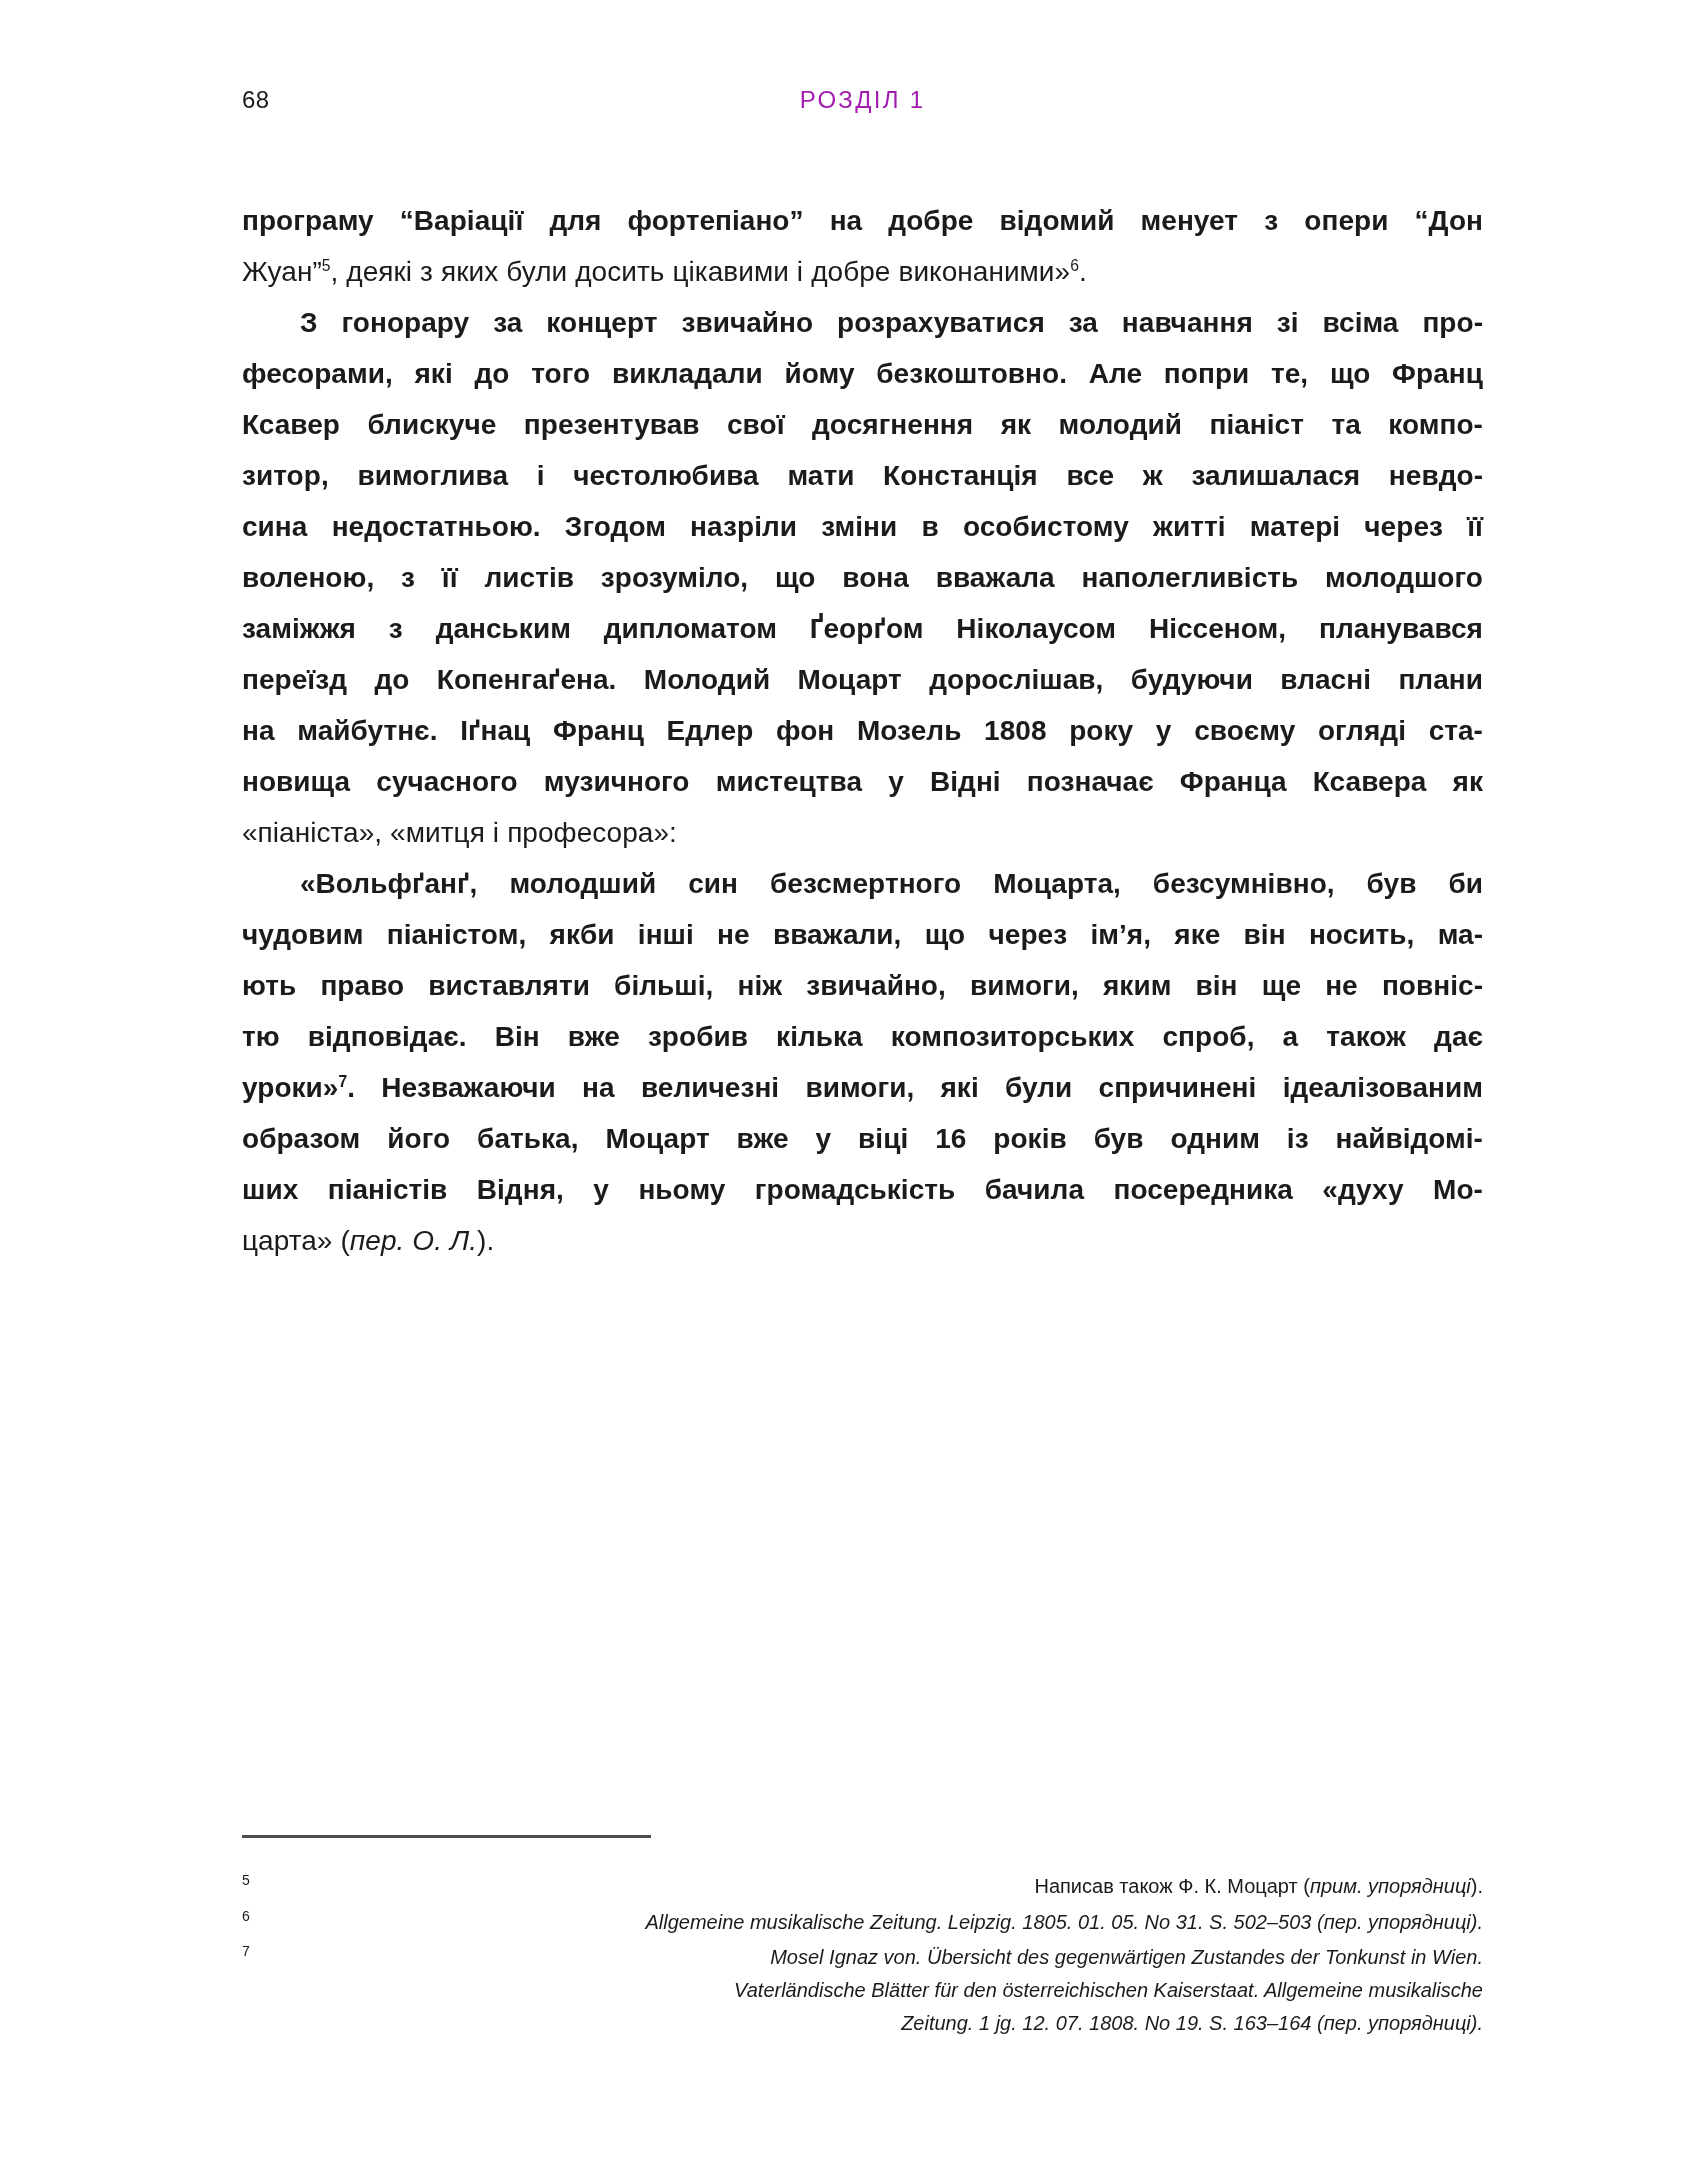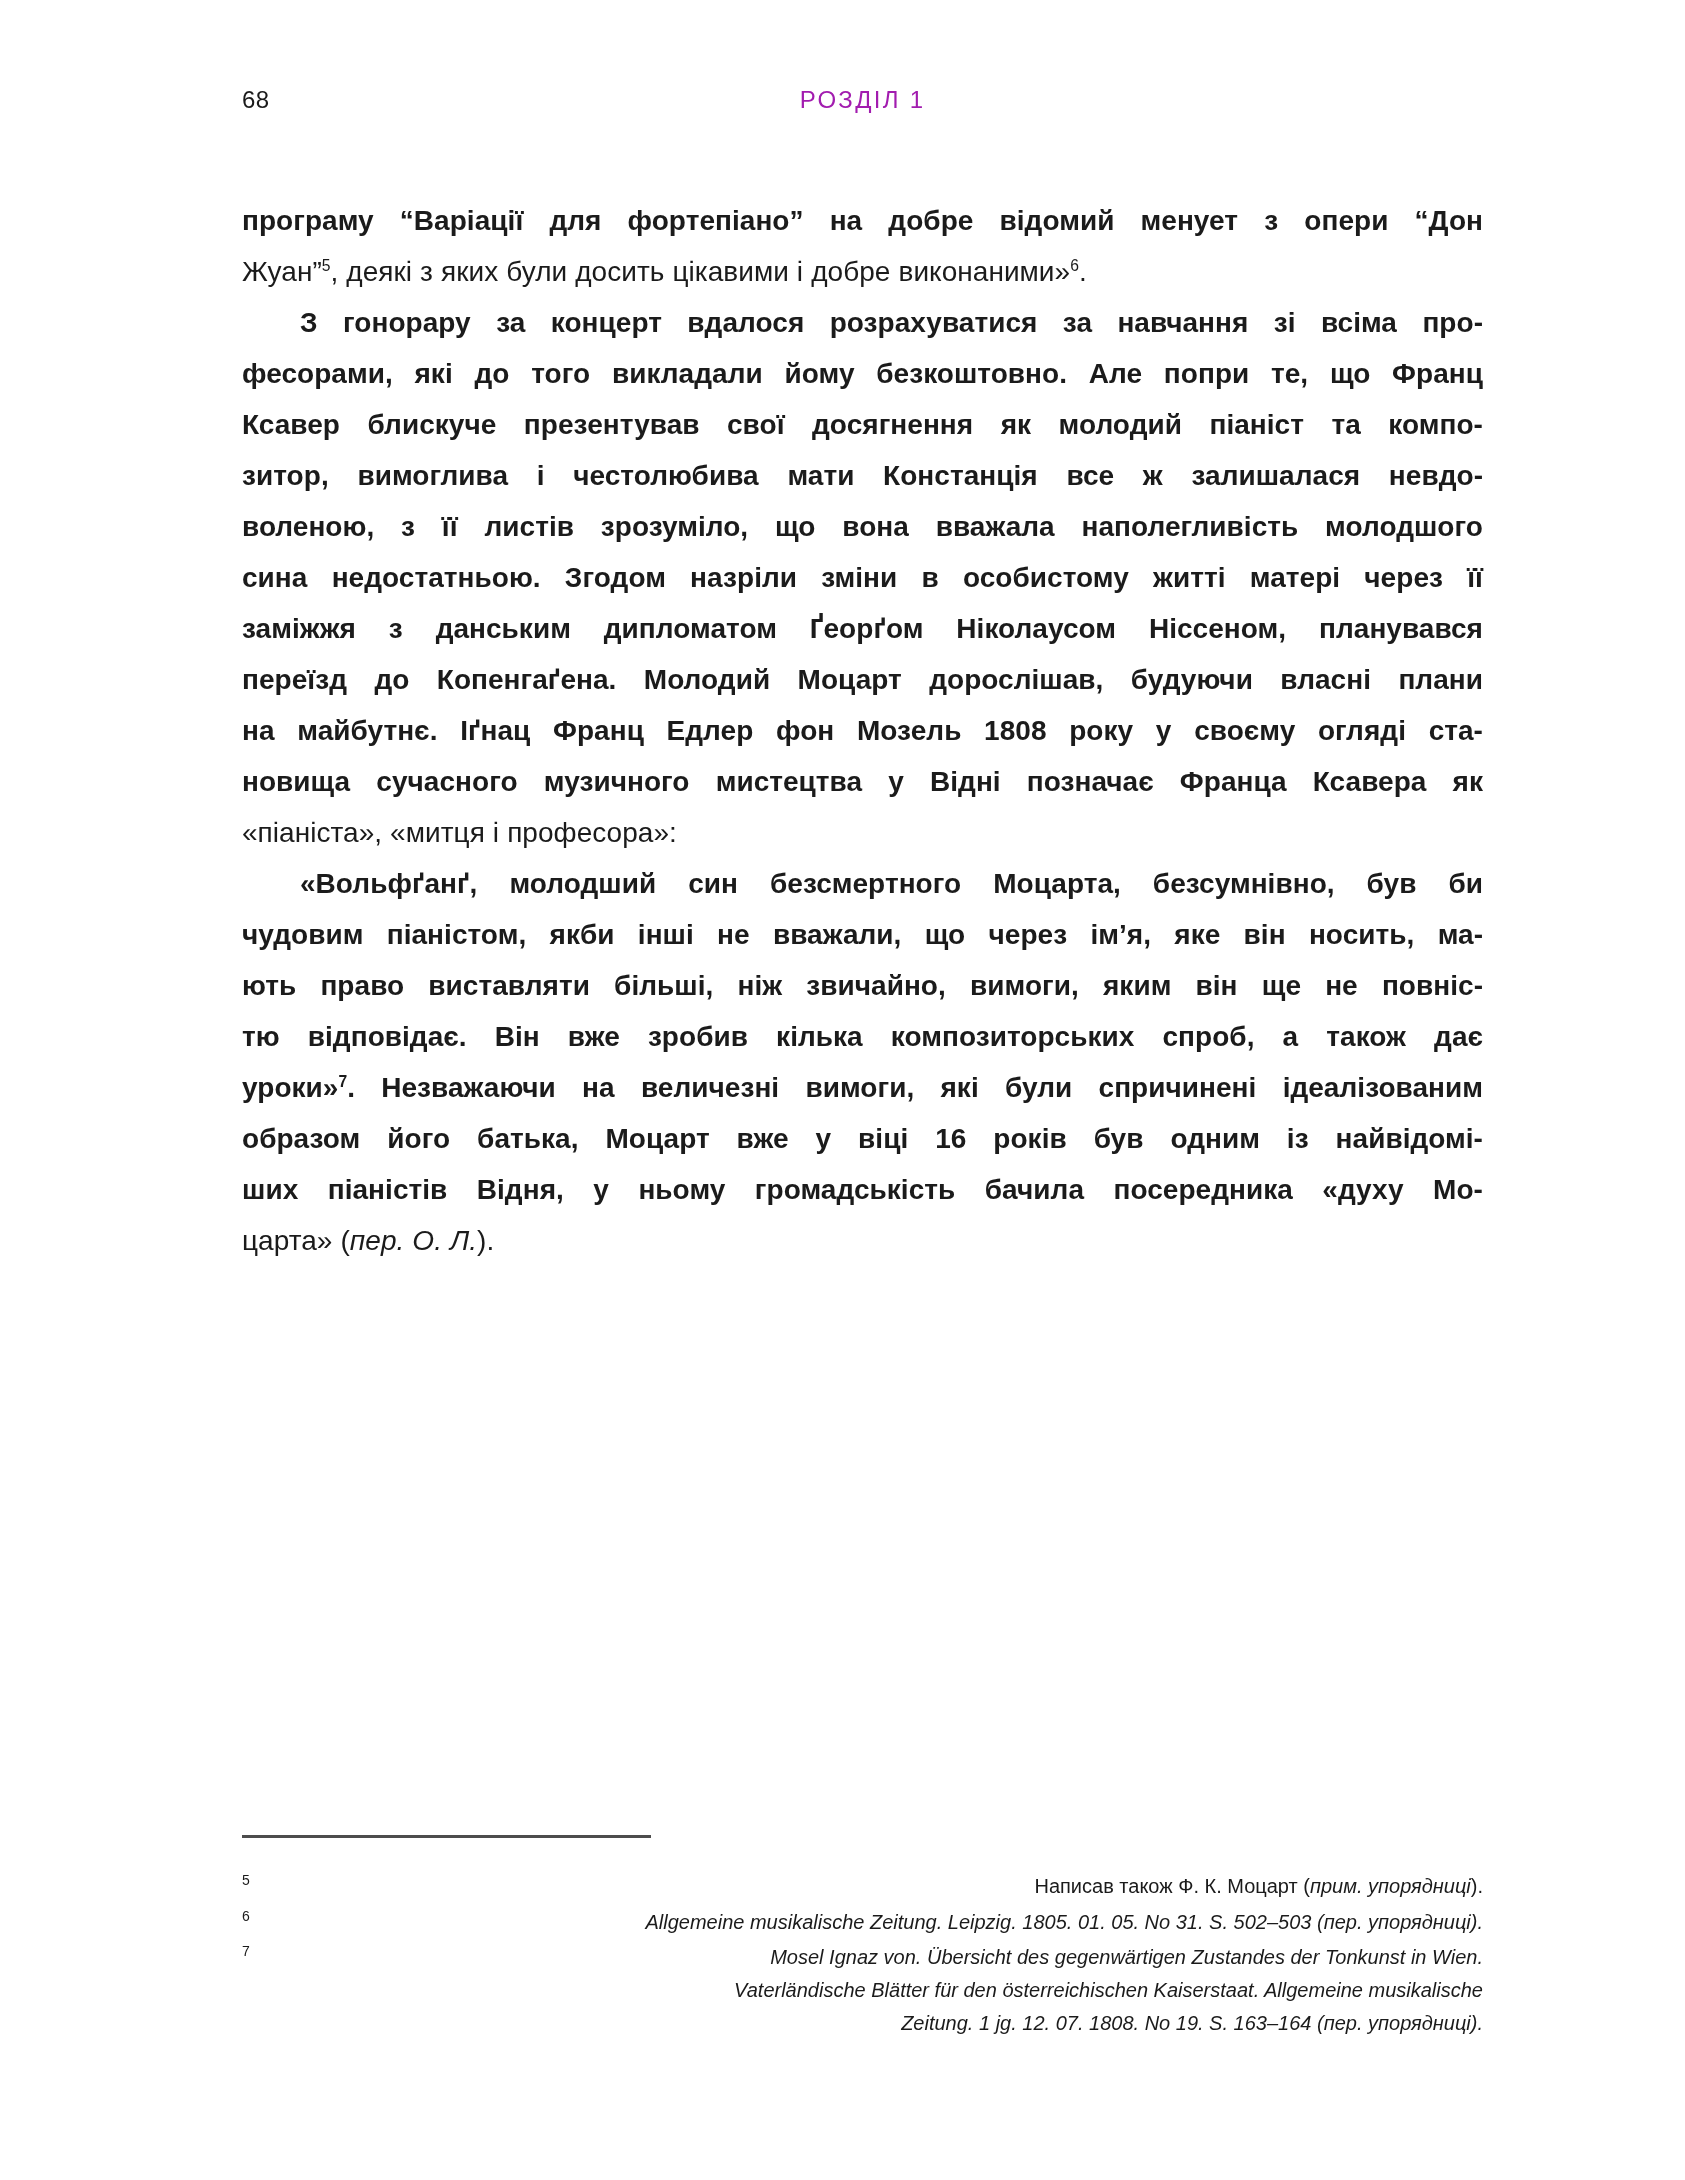--- a/index.html
+++ b/index.html
@@ -136,26 +136,26 @@
   </div>
 
   <div class="textblock">
 
     <p class="para">
       <span class="ln j">програму “Варіації для фортепіано” на добре відомий менует з опери “Дон</span>
       <span class="ln last"><span>Жуан”</span><sup>5</sup><span>, деякі з яких були досить цікавими і добре виконаними»</span><sup>6</sup><span>.</span></span>
     </p>
 
     <p class="para">
-      <span class="ln j" style="text-indent:58px">З гонорару за концерт вдалося розрахуватися за навчання зі всіма про-</span>
+      <span class="ln j" style="text-indent:58px">З гонорару за концерт звичайно розрахуватися за навчання зі всіма про-</span>
       <span class="ln j">фесорами, які до того викладали йому безкоштовно. Але попри те, що Франц</span>
       <span class="ln j">Ксавер блискуче презентував свої досягнення як молодий піаніст та компо-</span>
       <span class="ln j">зитор, вимоглива і честолюбива мати Констанція все ж залишалася невдо-</span>
+      <span class="ln j">сина недостатньою. Згодом назріли зміни в особистому житті матері через її</span>
       <span class="ln j">воленою, з її листів зрозуміло, що вона вважала наполегливість молодшого</span>
-      <span class="ln j">сина недостатньою. Згодом назріли зміни в особистому житті матері через її</span>
       <span class="ln j">заміжжя з данським дипломатом Ґеорґом Ніколаусом Ніссеном, планувався</span>
       <span class="ln j">переїзд до Копенгаґена. Молодий Моцарт дорослішав, будуючи власні плани</span>
       <span class="ln j">на майбутнє. Іґнац Франц Едлер фон Мозель 1808 року у своєму огляді ста-</span>
       <span class="ln j">новища сучасного музичного мистецтва у Відні позначає Франца Ксавера як</span>
       <span class="ln last">«піаніста», «митця і професора»:</span>
     </p>
 
     <p class="para">
       <span class="ln j" style="text-indent:58px">«Вольфґанґ, молодший син безсмертного Моцарта, безсумнівно, був би</span>
       <span class="ln j">чудовим піаністом, якби інші не вважали, що через ім’я, яке він носить, ма-</span>

